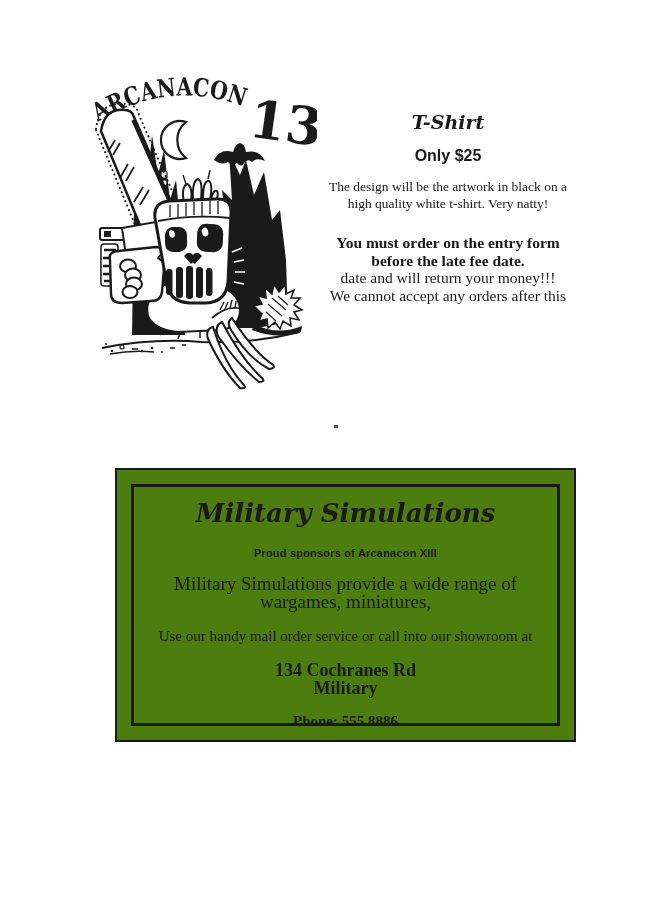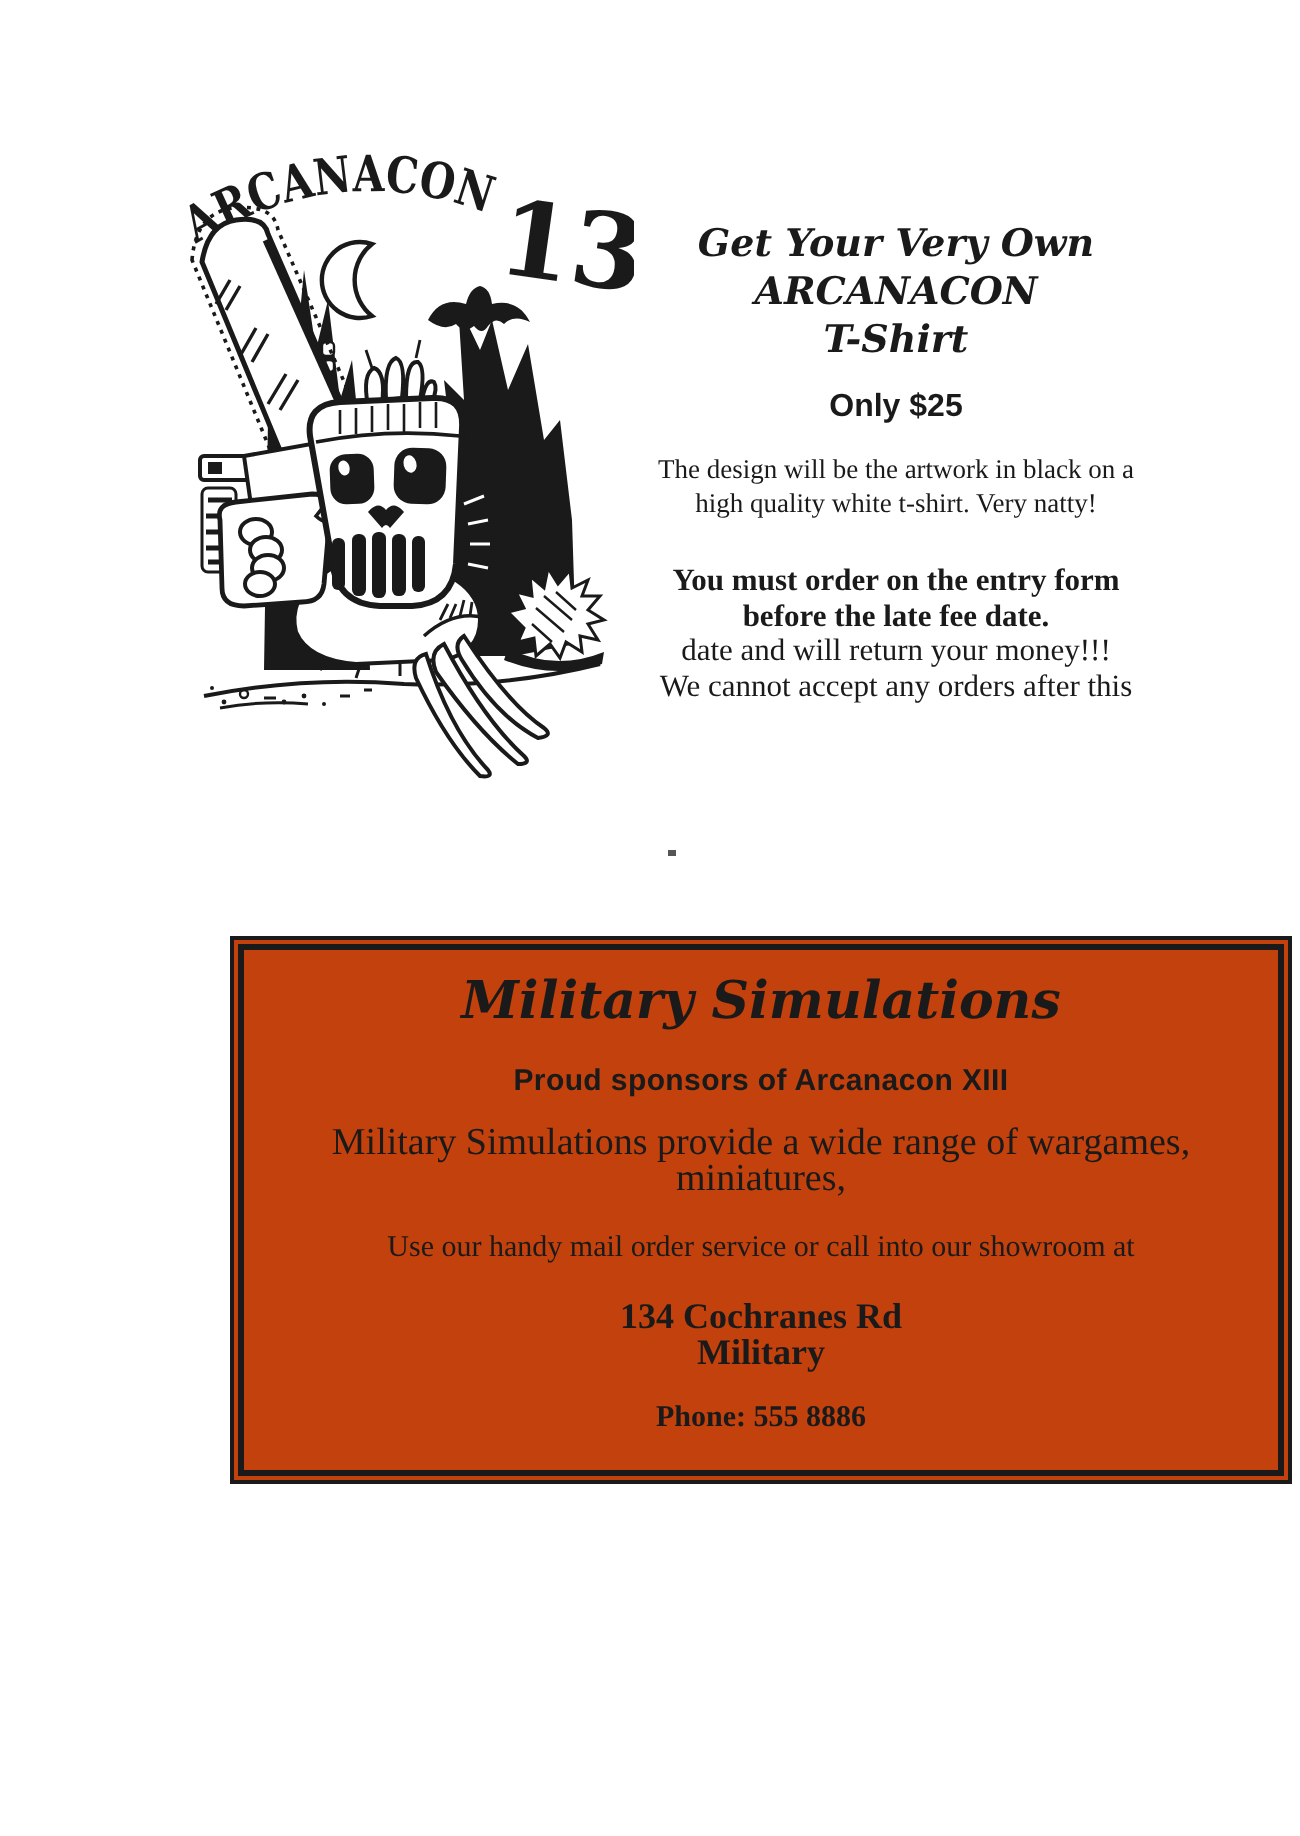--- a/index.html
+++ b/index.html
@@ -19,34 +19,34 @@
   .tshirt .price {
     margin-top:12px; font-family:"Liberation Sans", sans-serif;
     font-weight:bold; font-size:16px; line-height:19px;
   }
   .tshirt .desc { margin-top:13px; font-size:13.5px; line-height:17px; }
   .tshirt .order-bold { margin-top:22px; font-weight:bold; font-size:15.5px; line-height:17.5px; }
   .tshirt .order-rest { font-size:15.5px; line-height:17.5px; }
 
   
   .sponsor-box {
-    position:absolute; left:115px; top:468px; width:531px; height:274px;
-    border:2px solid #1a1a1a; padding:2px; box-sizing:border-box; background:#c2410c;
+    position:absolute; left:115px; top:468px; width:461px; height:274px;
+    border:2px solid #1a1a1a; padding:14px; box-sizing:border-box; background:#4d7c0f;
   }
   .sponsor-inner {
     border:3px solid #1a1a1a; width:100%; height:100%;
     box-sizing:border-box; text-align:center;
   }
   .ms-title {
     margin-top:10px; font-family:"DejaVu Serif", serif; font-style:italic;
     font-weight:bold; font-size:26px; line-height:32px;
   }
   .ms-subtitle {
     margin-top:14px; font-family:"Liberation Sans", sans-serif;
-    font-weight:bold; font-size:15px; line-height:20px; letter-spacing:.2px;
+    font-weight:bold; font-size:11px; line-height:20px; letter-spacing:.2px;
   }
   .ms-body { margin-top:12px; font-size:19px; line-height:18px; }
   .ms-service { margin-top:16px; font-size:15px; line-height:18px;text-align:center; }
   .ms-address { margin-top:16px; font-weight:bold; font-size:18px; line-height:18px; }
   .ms-phone { margin-top:15px; font-weight:bold; font-size:15px; line-height:18px; }
 
   .speck { position:absolute; left:334px; top:425px; width:4px; height:3px; background:#555; }
 </style>
 </head>
 <body>
@@ -169,21 +169,20 @@
 
     <g fill="#ffffff" stroke="#1a1a1a" stroke-width="2">
       <path d="M 150 258 Q 172 292 190 304 Q 195 308 187 309 Q 166 298 149 270 Q 144 262 150 258 Z"></path>
       <path d="M 140 262 Q 160 300 180 318 Q 184 322 177 322 Q 157 306 136 276 Q 132 266 140 262 Z"></path>
       <path d="M 131 267 Q 143 305 162 325 Q 165 329 158 328 Q 141 311 126 279 Q 123 269 131 267 Z"></path>
     </g>
   </svg>
 
   <div class="tshirt">
     <div class="heading">
-      <div>Get Your Very Own ARCANACON</div>
       <div>T-Shirt</div>
     </div>
     <div class="price">Only $25</div>
     <div class="desc">
       <div>The design will be the artwork in black on a</div>
       <div>high quality white t-shirt. Very natty!</div>
     </div>
     <div class="order-bold">
       <div>You must order on the entry form</div>
       <div>before the late fee date.</div>

